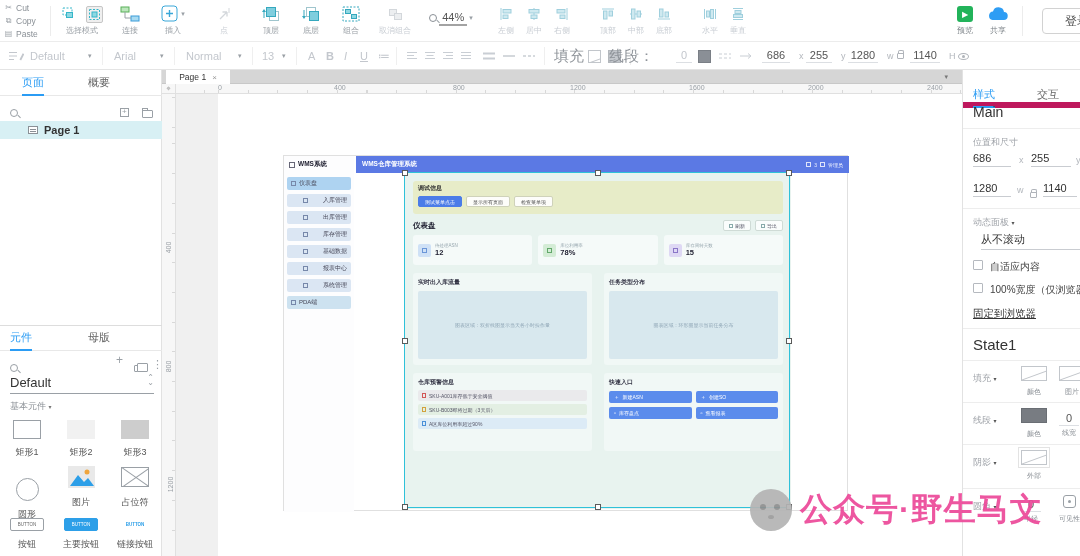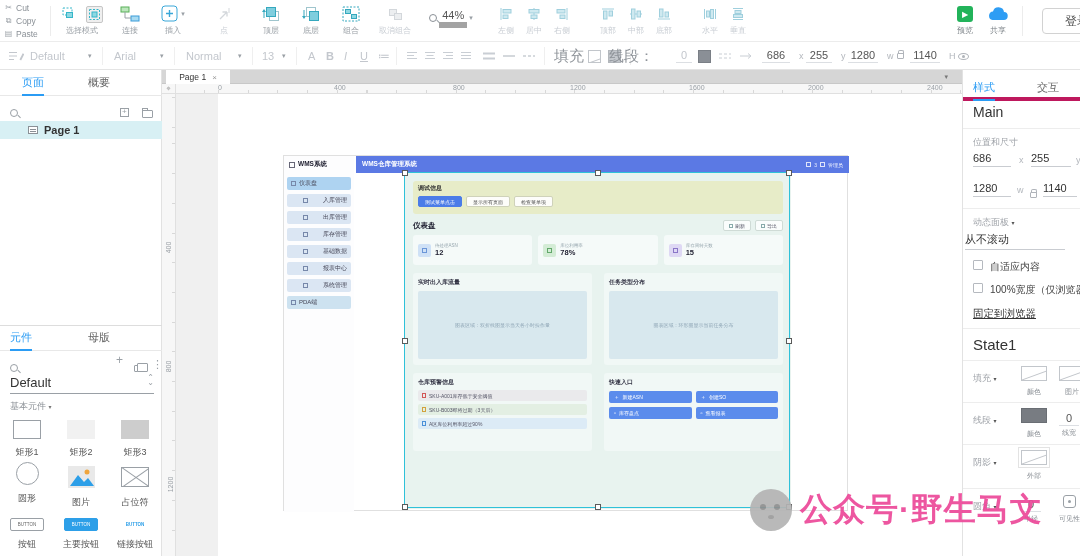--- a/index.html
+++ b/index.html
@@ -11,21 +11,21 @@
   .editcol{position:absolute;left:2px;top:1px;width:46px;}
   .editrow{height:13px;display:flex;align-items:center;gap:3px;font-size:8.5px;color:#8a9096;padding-left:2px;}
   .eicon{font-size:8px;color:#9aa0a6;width:9px;text-align:center;}
   .vdiv1{position:absolute;top:6px;width:1px;height:30px;background:#ececec;}
   .tg{position:absolute;top:4px;text-align:center;}
   .tgi{height:20px;display:flex;align-items:center;justify-content:center;gap:2px;}
   .tgl{display:block;font-size:8px;color:#9aa0a6;margin-top:1px;white-space:nowrap;}
   .tgl.dis{color:#c9ced4;}
   .chip{border:1px solid #c6c6c6;background:#efefef;border-radius:2px;padding:1px;display:inline-flex;}
   .caret{font-size:7px;color:#9aa0a6;}
-  .zoomtxt{font-size:11px;color:#555;border-bottom:6px solid #a3a3a3;padding:0 3px 1px 3px;}
+  .zoomtxt{font-size:11px;color:#555;border-bottom:2px solid #a3a3a3;padding:0 3px 1px 3px;}
   .pvbox{width:16px;height:16px;background:#22b35a;border-radius:3px;color:#fff;font-size:8px;display:flex;align-items:center;justify-content:center;}
   .loginbtn{position:absolute;left:1042px;top:8px;width:70px;height:26px;border:1px solid #d2d2d2;border-radius:4px;
     font-size:12px;color:#555;display:flex;align-items:center;justify-content:center;}
   
   #tb2{position:absolute;left:0;top:42px;width:1080px;height:28px;background:#fff;border-bottom:1px solid #e4e4e4;}
   .t2{position:absolute;top:0;height:28px;display:flex;align-items:center;font-size:11px;color:#c3c7cd;white-space:nowrap;}
   .t2lab{color:#8e9399;font-size:15px;}
   .v2{position:absolute;top:5px;width:1px;height:18px;background:#efefef;}
   .numfld{font-size:11px;color:#555;border-bottom:1px solid #dcdfe3;text-align:center;padding-bottom:1px;}
   .dimlab{font-size:9px;color:#b3b7bd;margin:0 3px;}
@@ -129,21 +129,21 @@
   .ali{width:4px;height:5px;border:1px solid;display:inline-block;flex:none;}
   .ali.red{border-color:#d25757;} .ali.org{border-color:#d2a23c;} .ali.blu{border-color:#4a90d8;}
   .qgrid{display:grid;grid-template-columns:1fr 1fr;gap:4px;margin-top:4px;}
   .qbtn{height:12px;background:#5b8cec;border-radius:2px;color:#fff;font-size:5px;display:flex;align-items:center;gap:3px;padding:0 5px;}
   .qpre{font-size:5.5px;}
   
   .selbox{position:absolute;left:228px;top:78px;width:386px;height:336px;border:1px solid #2fc1d9;pointer-events:auto;}
   .hdl{position:absolute;width:6px;height:6px;background:#fff;border:1px solid #5a5a5a;}
   
   #rp{position:absolute;left:962px;top:70px;width:118px;height:486px;background:#fff;border-left:1px solid #e2e2e2;overflow:hidden;}
-  .rtabs{position:absolute;left:0;top:5px;width:118px;height:26px;border-bottom:4px solid #be185d;}
+  .rtabs{position:absolute;left:0;top:12px;width:118px;height:26px;border-bottom:6px solid #be185d;}
   .rsec{font-size:9px;color:#a0a4aa;position:absolute;left:10px;white-space:nowrap;}
   .rsec b{color:#555;font-size:6px;font-weight:normal;}
   .rin{position:absolute;font-size:11px;color:#333;border-bottom:1px solid #c9ccd1;padding-bottom:2px;}
   .rlab{position:absolute;font-size:9px;color:#b3b7bd;}
   .rdiv{position:absolute;left:0;width:118px;height:1px;background:#ededed;}
   .cbox{position:absolute;width:10px;height:10px;border:1px solid #b5b9bf;border-radius:1px;}
   .cbl{position:absolute;font-size:10px;color:#444;white-space:nowrap;}
   .swgrp{position:absolute;text-align:center;}
   .swgrp .sw{width:26px;height:15px;}
   .swgl{font-size:7px;color:#8a8f95;margin-top:2px;}
@@ -570,21 +570,21 @@
       </div>
     <div class="clabel">矩形2</div>
   </div>
   <div class="ccell" style="left:108px;top:346px">
     <div class="cthumb" style="height:26px">
         <span class="rect3"></span>
       </div>
     <div class="clabel">矩形3</div>
   </div>
 
-  <div class="ccell" style="left:0;top:388px">
+  <div class="ccell" style="left:0;top:404px">
     <div class="cthumb" style="height:30px">
         <span class="circ"></span>
       </div>
     <div class="clabel">圆形</div>
   </div>
   <div class="ccell" style="left:54px;top:392px">
     <div class="cthumb" style="height:30px">
       <svg width="27" height="22">
           <rect x="0" y="0" width="27" height="22" fill="#e9e9e9"></rect>
           <circle cx="19" cy="6" r="2.5" fill="#f0a53c"></circle>
@@ -832,21 +832,21 @@
   <div class="rlab" style="left:56px;top:85px">x</div>
   <div class="rin" style="left:68px;top:82px;width:40px">255</div>
   <div class="rlab" style="left:113px;top:85px">y</div>
   <div class="rin" style="left:10px;top:112px;width:38px">1280</div>
   <div class="rlab" style="left:54px;top:115px">w</div>
   <div class="abs" style="left:64px;top:114px"><span class="lockic"></span></div>
   <div class="rin" style="left:80px;top:112px;width:34px">1140</div>
 
   <div class="rdiv" style="top:138px"></div>
   <div class="rsec" style="top:146px"><span>动态面板</span> <b>▾</b></div>
-  <div class="rin" style="left:2px;top:162px;width:100px;border-color:#c9ccd1">从不滚动</div>
+  <div class="rin" style="left:18px;top:162px;width:100px;border-color:#c9ccd1">从不滚动</div>
   <div class="cbox" style="left:10px;top:190px"></div>
   <div class="cbl" style="left:27px;top:190px">自适应内容</div>
   <div class="cbox" style="left:10px;top:213px"></div>
   <div class="cbl" style="left:27px;top:213px">100%宽度（仅浏览器中有效）</div>
   <div class="abs" style="left:10px;top:237px;font-size:10.5px;color:#333;text-decoration:underline">固定到浏览器</div>
   <div class="rdiv" style="top:258px"></div>
   <div class="abs" style="left:10px;top:266px;font-size:15px;color:#333">State1</div>
   <div class="rdiv" style="top:290px"></div>
 
   <div class="rsec" style="top:302px"><span>填充</span> <b>▾</b></div>

